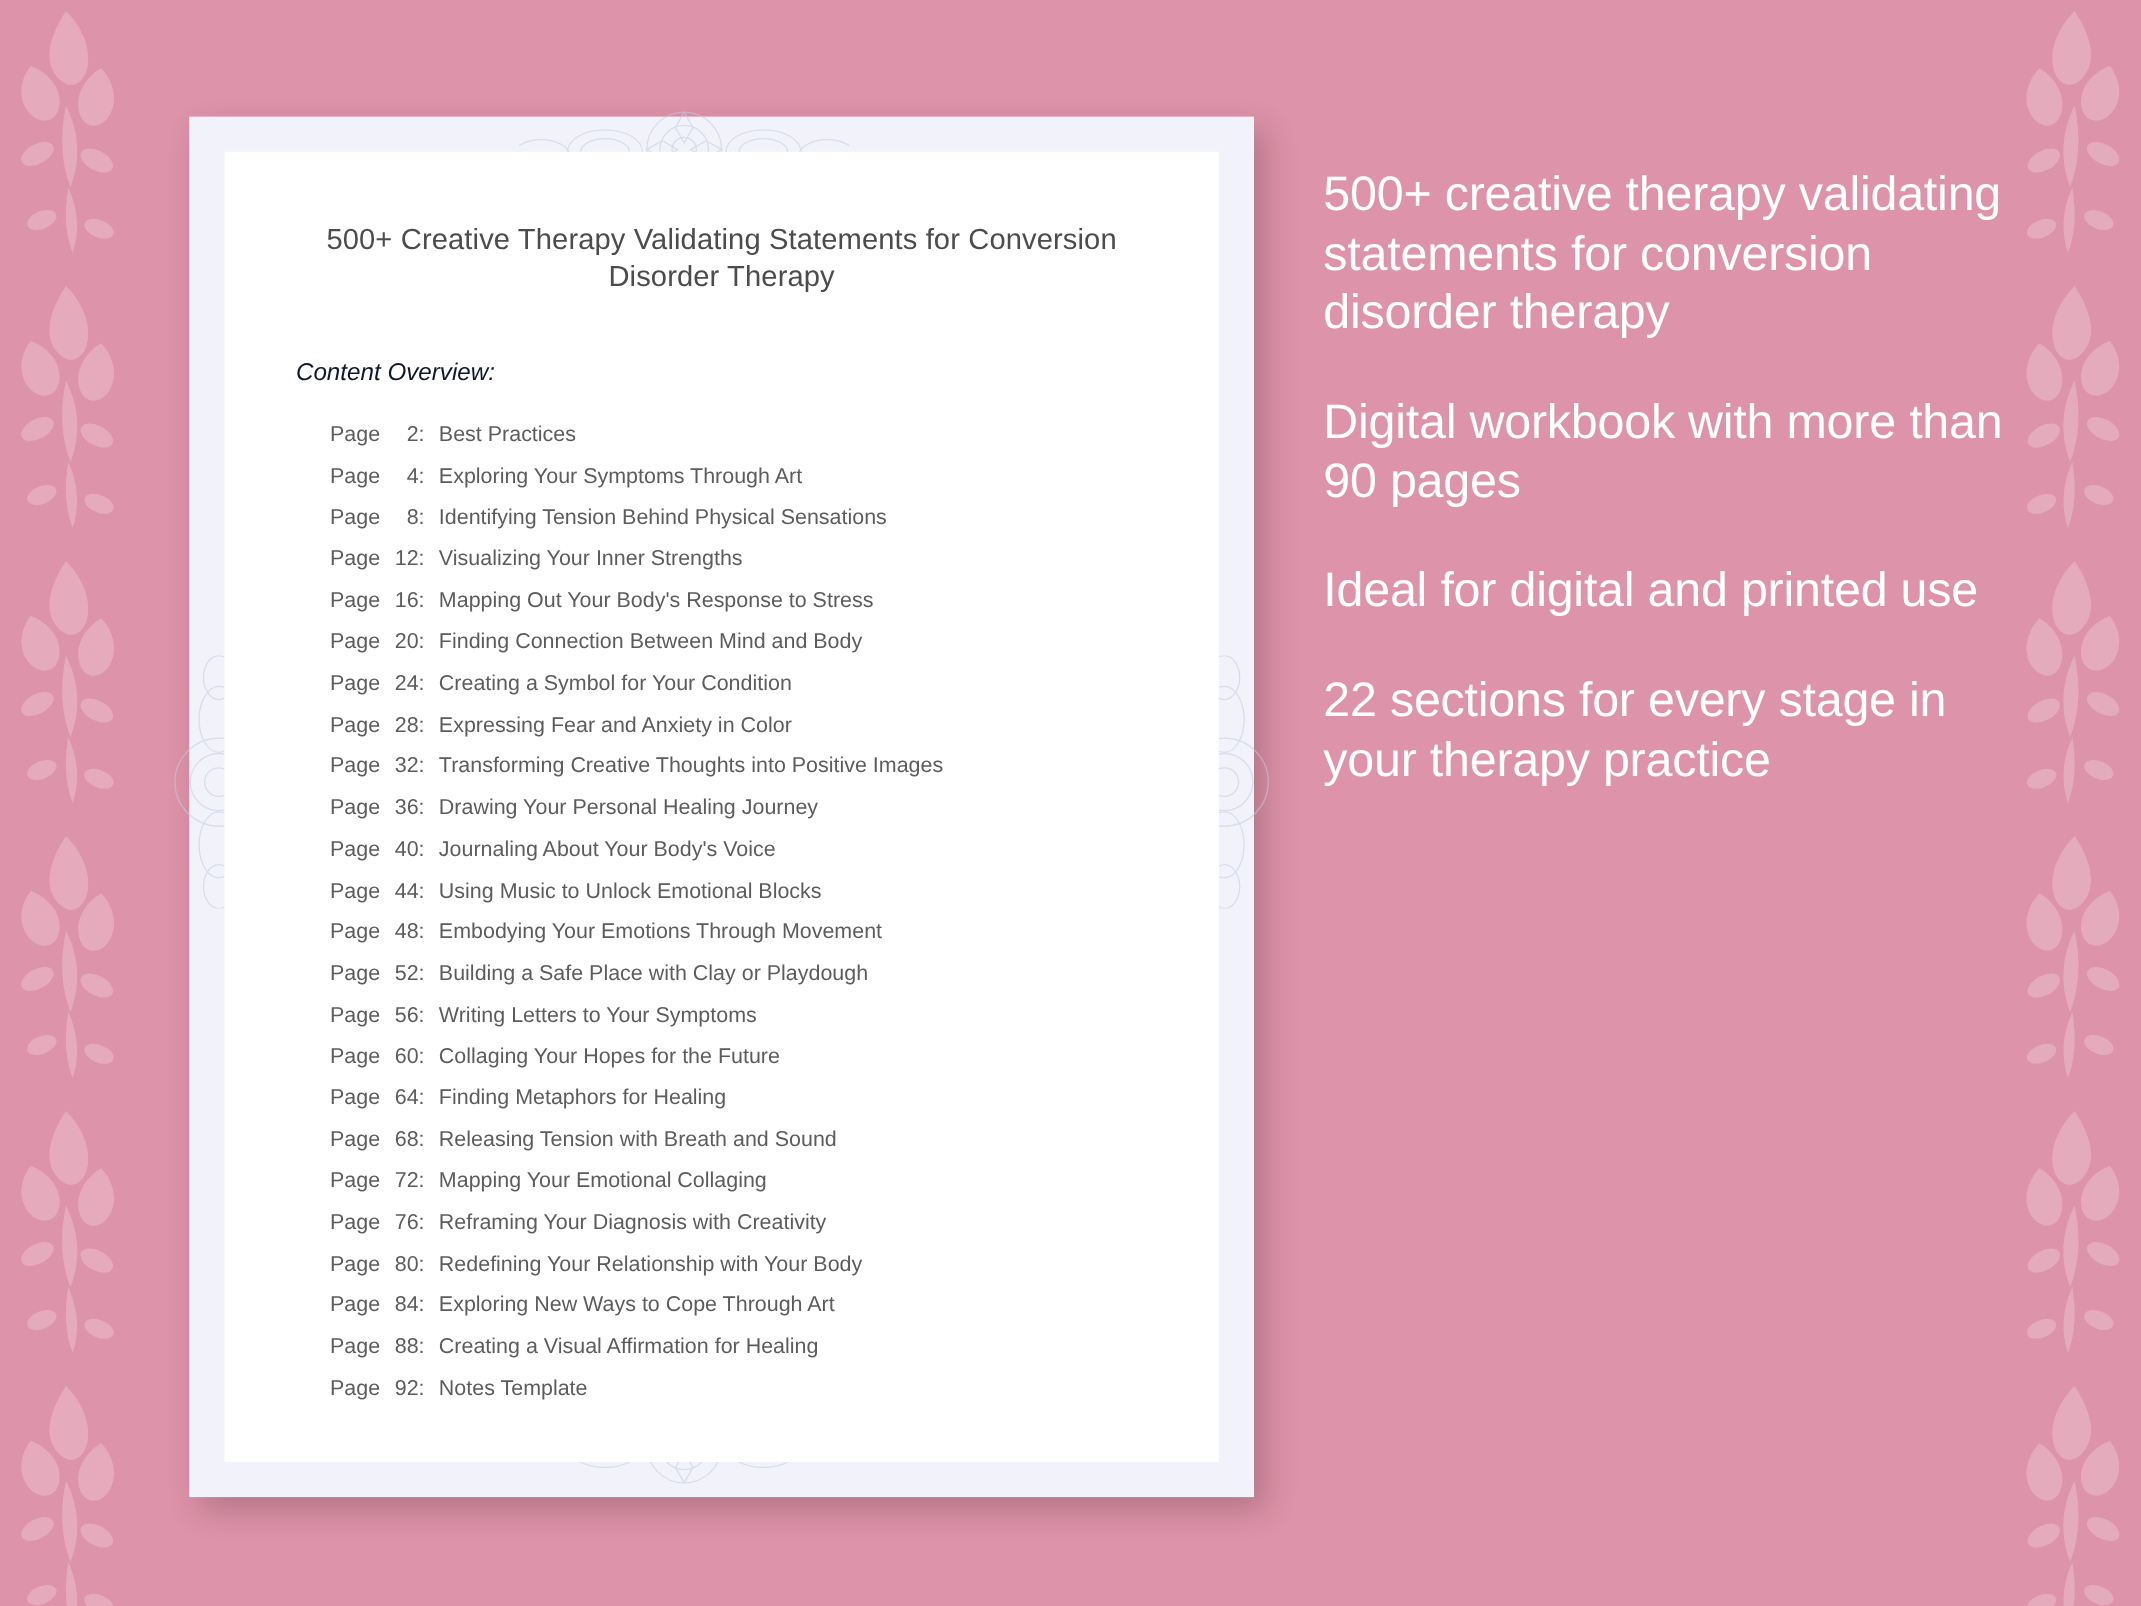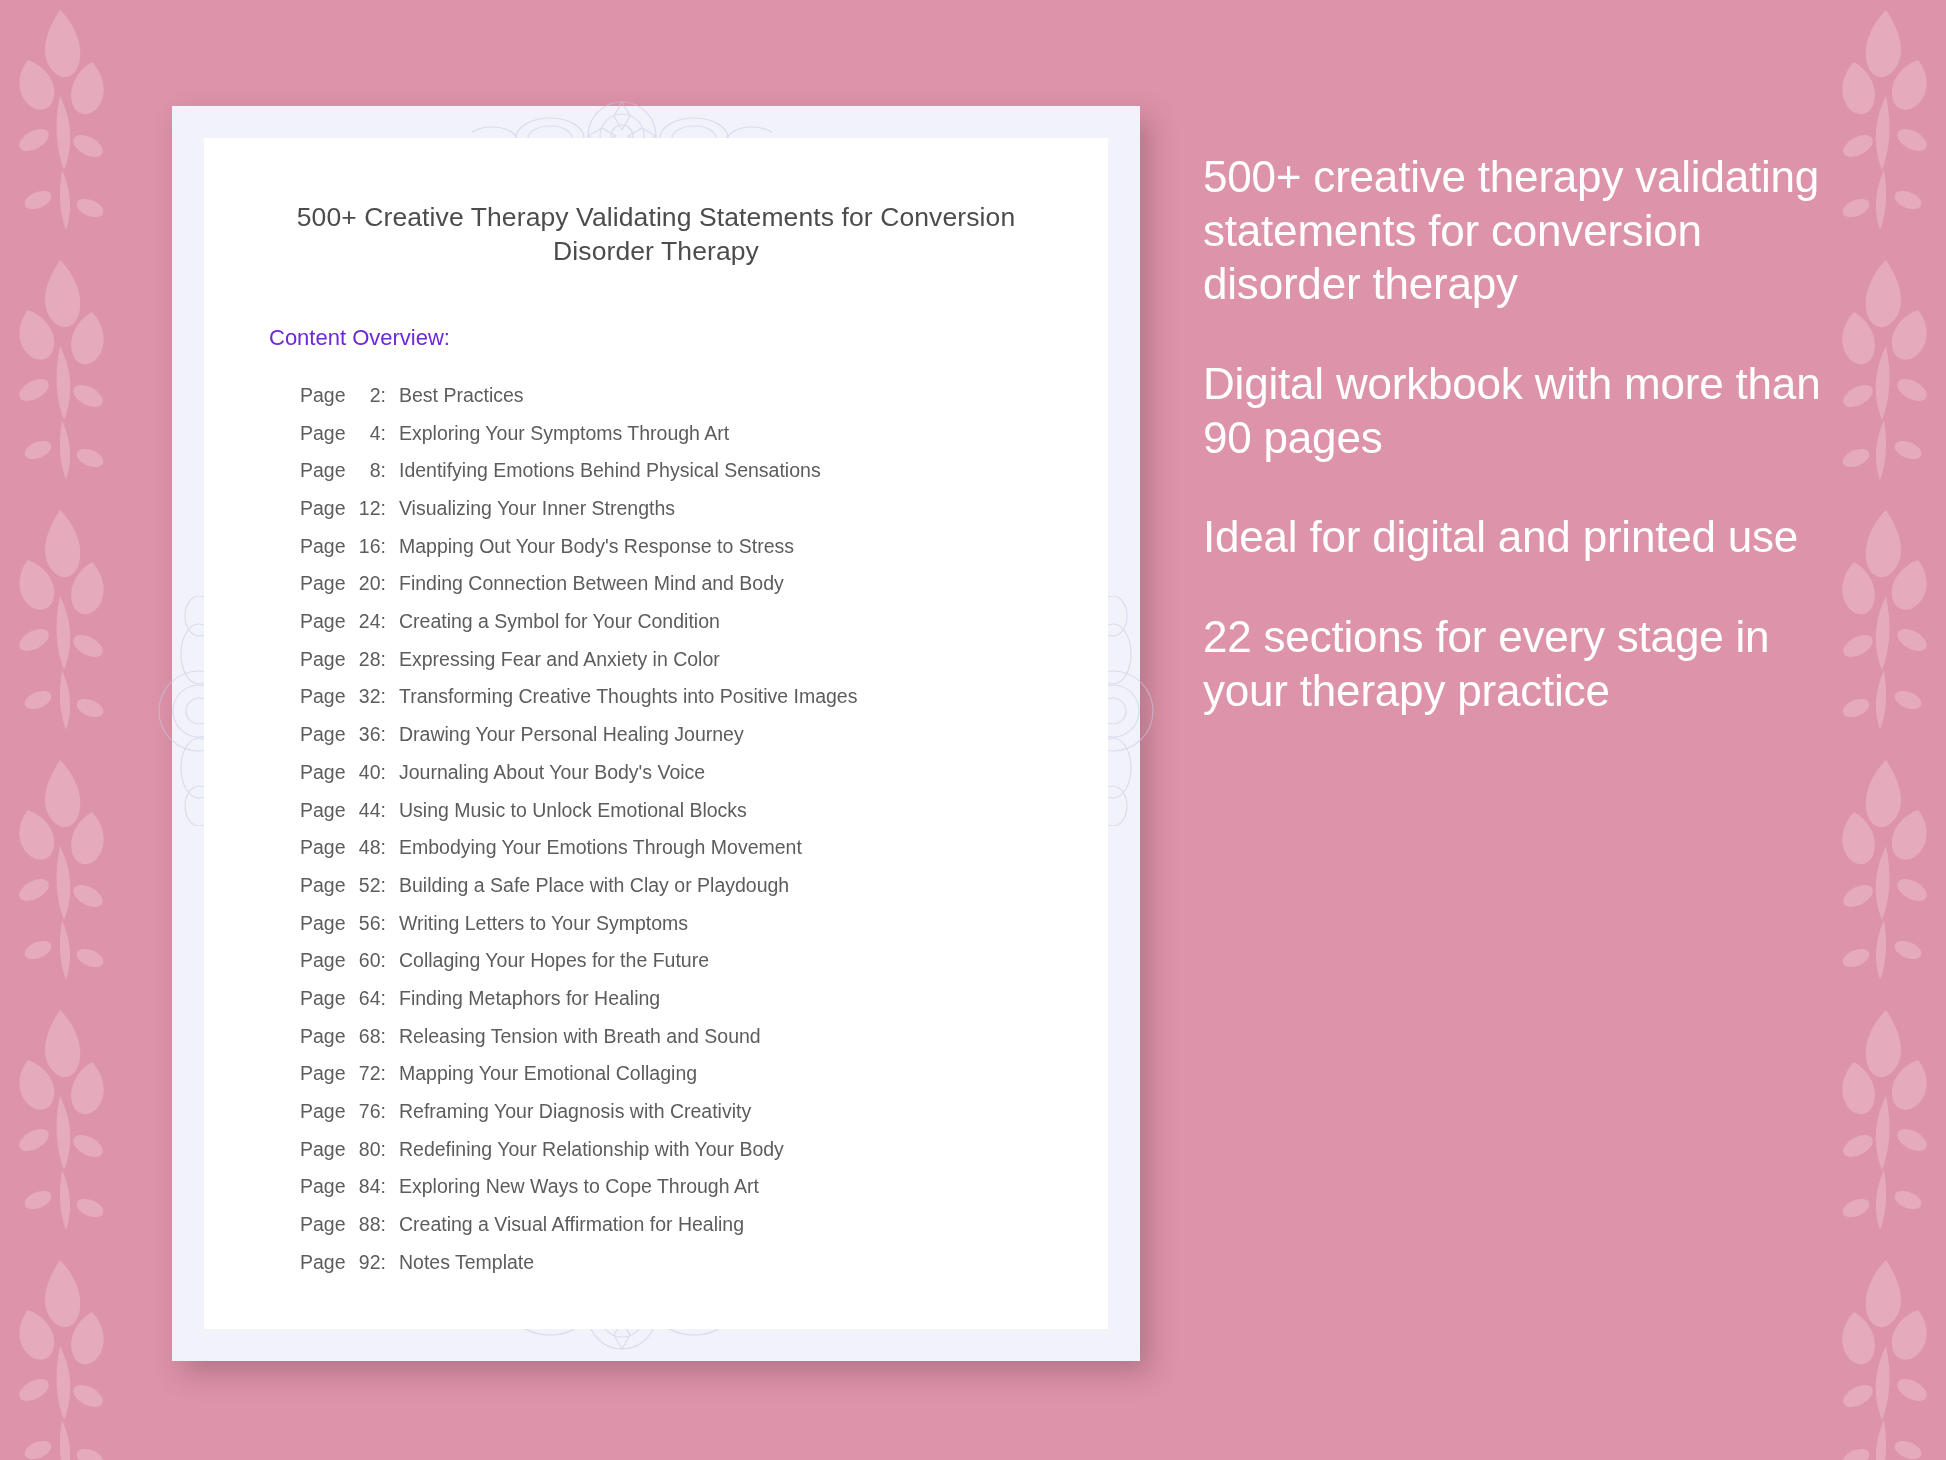--- a/index.html
+++ b/index.html
@@ -61,22 +61,23 @@
     line-height: 1.30;
     color: #4c4c4c;
     font-weight: 400;
     letter-spacing: 0.1px;
     margin: 16px 42px 0 42px;
   }
   .doc-subtitle {
     margin-top: 56px;
     margin-left: 25px;
     font-size: 22px;
-    color: #6d28d9;
+    color: #0f172a;
     font-weight: 400;
+    font-style: italic;
   }
   .toc {
     margin-top: 26px;
     margin-left: 56px;
   }
   .toc-row {
     display: flex;
     align-items: flex-start;
     font-size: 19.5px;
     color: #5c5c5c;
@@ -242,21 +243,21 @@
         <div class="toc-row">
           <span class="toc-page-label">Page</span>
           <span class="toc-page-num">4</span>
           <span class="toc-colon">:</span>
           <span class="toc-text">Exploring Your Symptoms Through Art</span>
         </div>
         <div class="toc-row">
           <span class="toc-page-label">Page</span>
           <span class="toc-page-num">8</span>
           <span class="toc-colon">:</span>
-          <span class="toc-text">Identifying Emotions Behind Physical Sensations</span>
+          <span class="toc-text">Identifying Tension Behind Physical Sensations</span>
         </div>
         <div class="toc-row">
           <span class="toc-page-label">Page</span>
           <span class="toc-page-num">12</span>
           <span class="toc-colon">:</span>
           <span class="toc-text">Visualizing Your Inner Strengths</span>
         </div>
         <div class="toc-row">
           <span class="toc-page-label">Page</span>
           <span class="toc-page-num">16</span>

